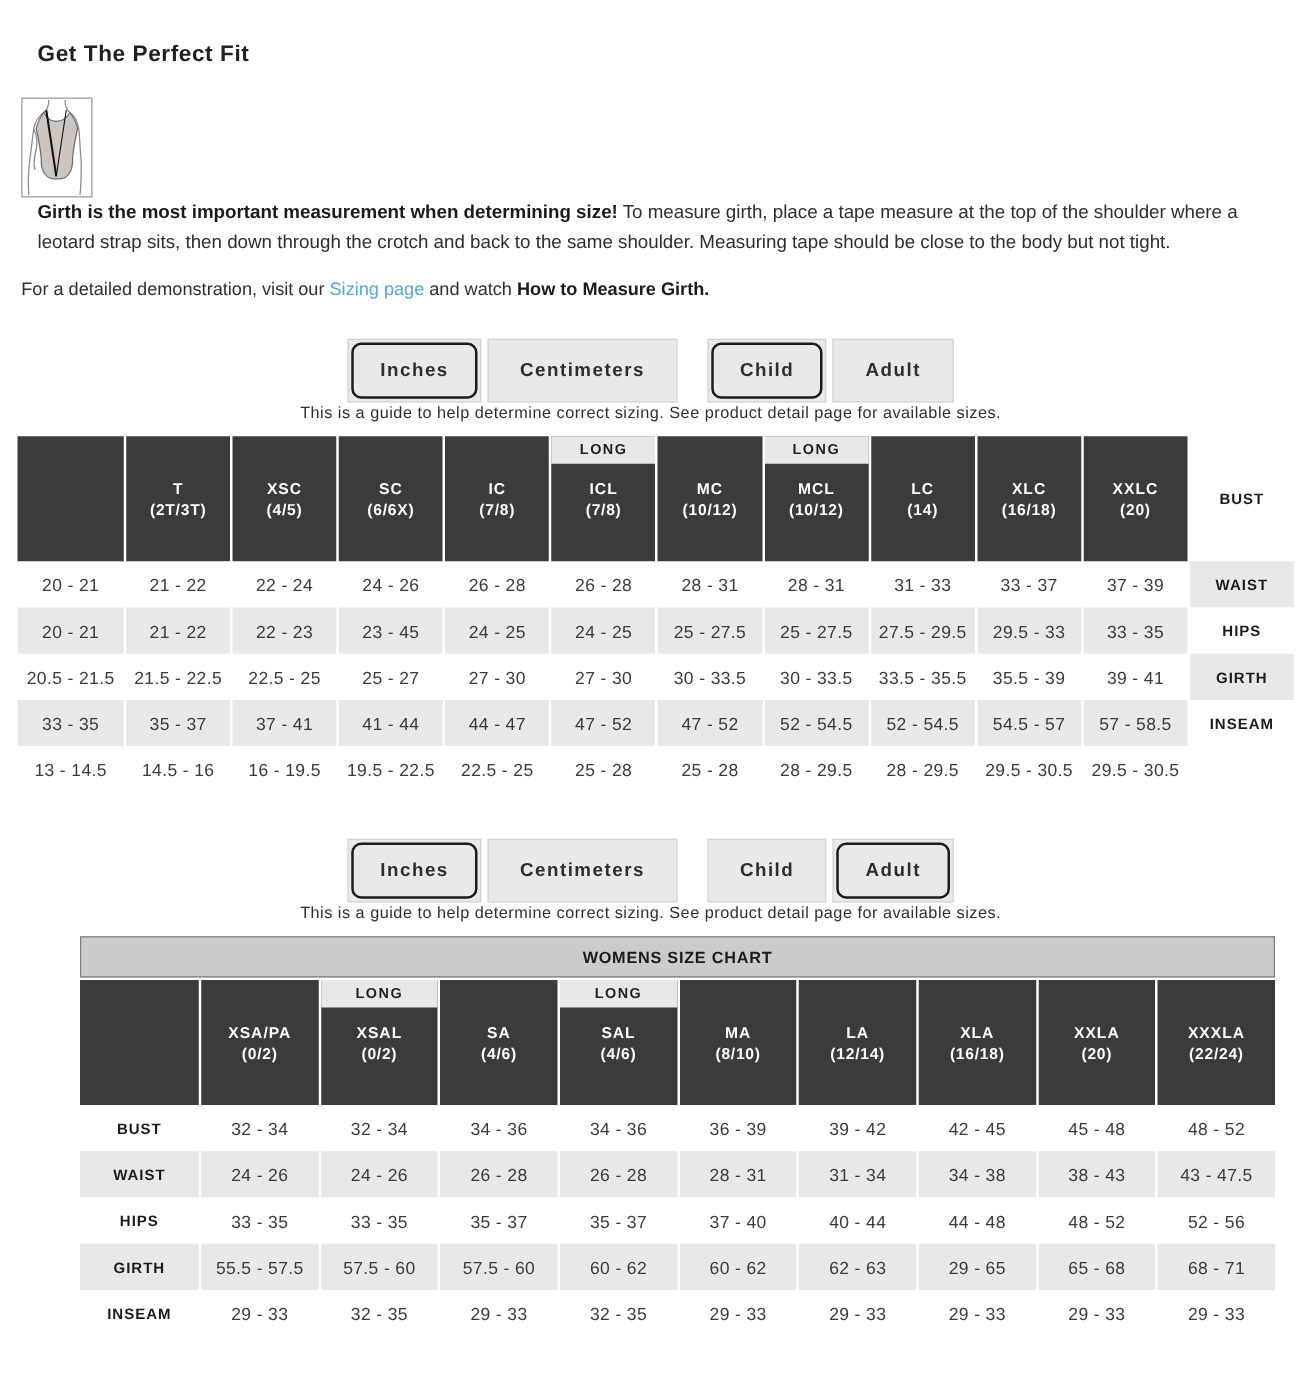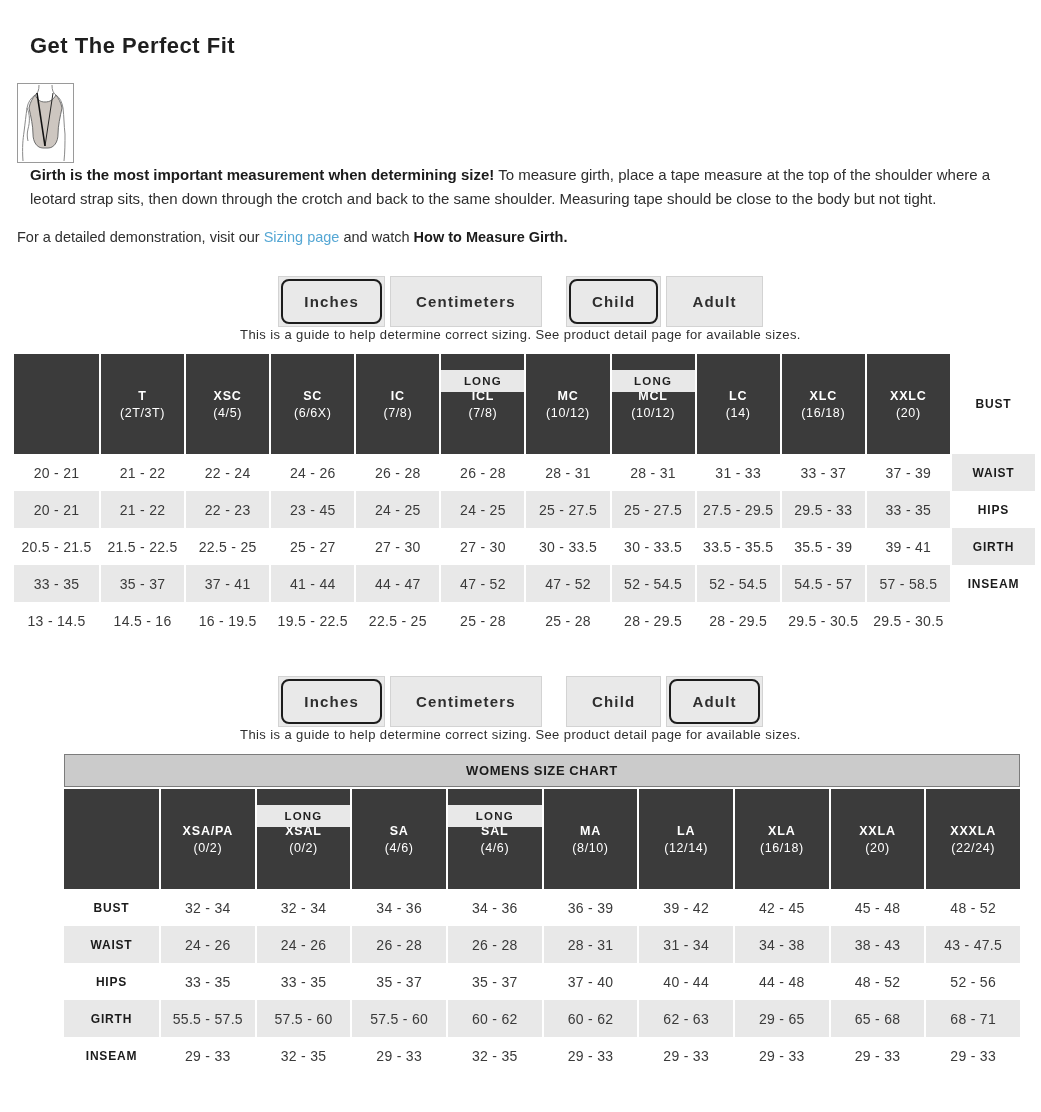--- a/index.html
+++ b/index.html
@@ -7,21 +7,21 @@
     --row-alt:#e8e8e8; --button-bg:#e9e9e9; --button-border:#d3d3d3;
     --selected-border:#1c1c1c; --link:#55a7d4; --text-dark:#1f1f1f; --text-body:#2e2e2e;
   }
   *{box-sizing:border-box; margin:0; padding:0;}
   html,body{background:#fff;}
   body{
     width:1041px; min-height:1112px; margin:0 auto;
     font-family:"Liberation Sans", sans-serif; color:var(--text-body);
   }
   h1.page-title{
-    margin:33px 0 0 30px; font-size:22px; font-weight:600;
+    margin:33px 0 0 30px; font-size:18px; font-weight:600;
     letter-spacing:.5px; color:var(--text-dark);
   }
   .intro{display:flex; margin:24px 20px 0 17px; align-items:flex-start;flex-direction:column;}
   .figure-box{
     width:57px; height:80px; border:1px solid #9a9a9a; flex:0 0 auto;
     background:#fff; display:flex; align-items:center; justify-content:center;
   }
   .intro-text{
     flex:1; margin-left:13px; font-size:15px; line-height:23.5px; color:var(--text-body);
   }
@@ -52,25 +52,25 @@
     height:33px; background:var(--bar-bg); border:1.5px solid var(--bar-border);
     display:flex; align-items:center; justify-content:center;
     font-size:13px; font-weight:bold; letter-spacing:.6px; color:#1b1b1b;
   }
   .size-grid{display:grid; column-gap:2px; row-gap:0; margin-top:2px; background:#fff;}
   .hcell{
     position:relative; background:var(--header-dark); color:#fff;
     display:flex; flex-direction:column; align-items:center; justify-content:center; gap:3px;
   }
   .hcode{font-size:12.5px; font-weight:bold; letter-spacing:.8px;}
-  .hrange{font-size:12.5px; font-weight:normal; letter-spacing:.6px;}
+  .hrange{font-size:12.5px; font-weight:bold; letter-spacing:.6px;}
   .long-tag{
     position:absolute; top:0; left:0; right:0; height:22px; background:var(--row-alt);
     color:#1f1f1f; font-size:11.5px; font-weight:bold; letter-spacing:1.2px;
-    display:flex; align-items:center; justify-content:center;margin-top:16px;
+    display:flex; align-items:center; justify-content:center;
   }
   .cell{
     display:flex; align-items:center; justify-content:center;
     font-size:14px; letter-spacing:.3px; color:#3a3a3a; background:#fff;
   }
   .cell.alt{background:var(--row-alt);}
   .rlabel{font-size:12px; font-weight:bold; letter-spacing:.8px; color:#1b1b1b;}
 </style>
 </head>
 <body>

